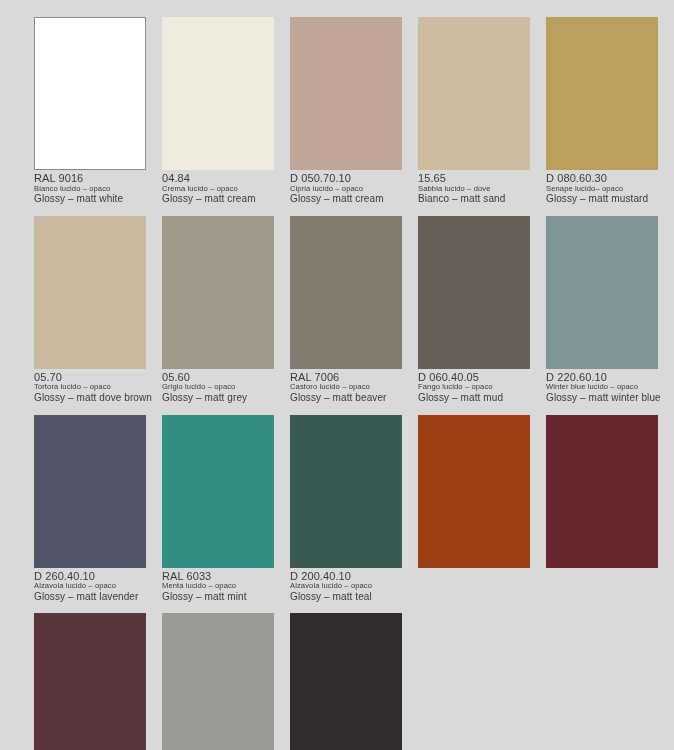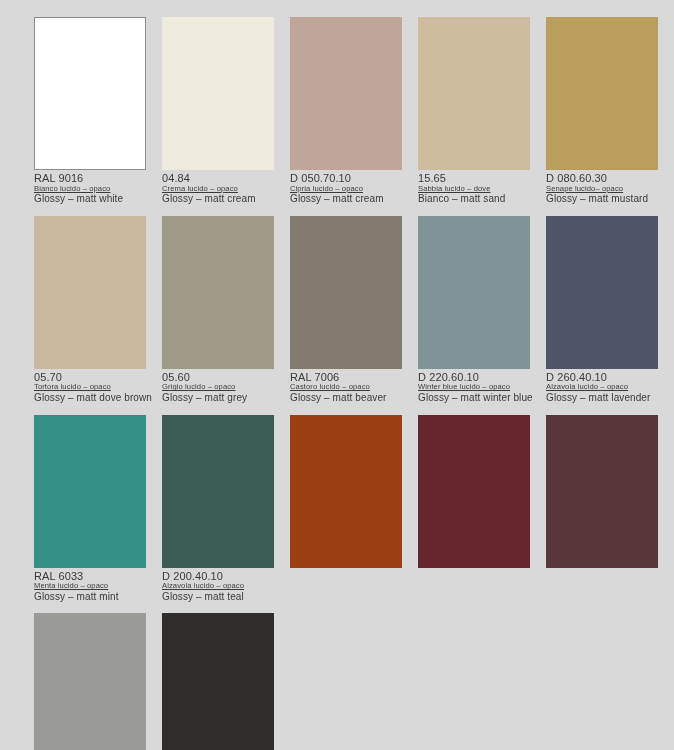--- a/index.html
+++ b/index.html
@@ -49,21 +49,20 @@
     font-size: 11px;
     color: #3a3a3a;
     letter-spacing: 0.1px;
     white-space: nowrap;
   }
   .name-it {
     font-size: 7.6px;
     color: #3a3a3a;
     letter-spacing: 0.1px;
     white-space: nowrap;
-    text-decoration: underline;
   }
   .name-en {
     font-size: 10px;
     color: #3a3a3a;
     letter-spacing: 0.1px;
     white-space: nowrap;
   }
 </style>
 </head>
 <body>
@@ -128,20 +127,28 @@
       </div>
       <div class="cell">
         <div class="swatch" style="background: rgb(132, 122, 109);"></div>
         <div class="labels">
           <div class="code">RAL 7006</div>
           <div class="name-it">Castoro lucido – opaco</div>
           <div class="name-en">Glossy – matt beaver</div>
         </div>
       </div>
       <div class="cell">
+        <div class="swatch" style="background: rgb(104, 95, 85);"></div>
+        <div class="labels">
+          <div class="code">D 060.40.05</div>
+          <div class="name-it">Fango lucido – opaco</div>
+          <div class="name-en">Glossy – matt mud</div>
+        </div>
+      </div>
+      <div class="cell">
         <div class="swatch" style="background: rgb(126, 148, 153);"></div>
         <div class="labels">
           <div class="code">D 220.60.10</div>
           <div class="name-it">Winter blue lucido – opaco</div>
           <div class="name-en">Glossy – matt winter blue</div>
         </div>
       </div>
       <div class="cell">
         <div class="swatch" style="background: rgb(79, 86, 104);"></div>
         <div class="labels">

